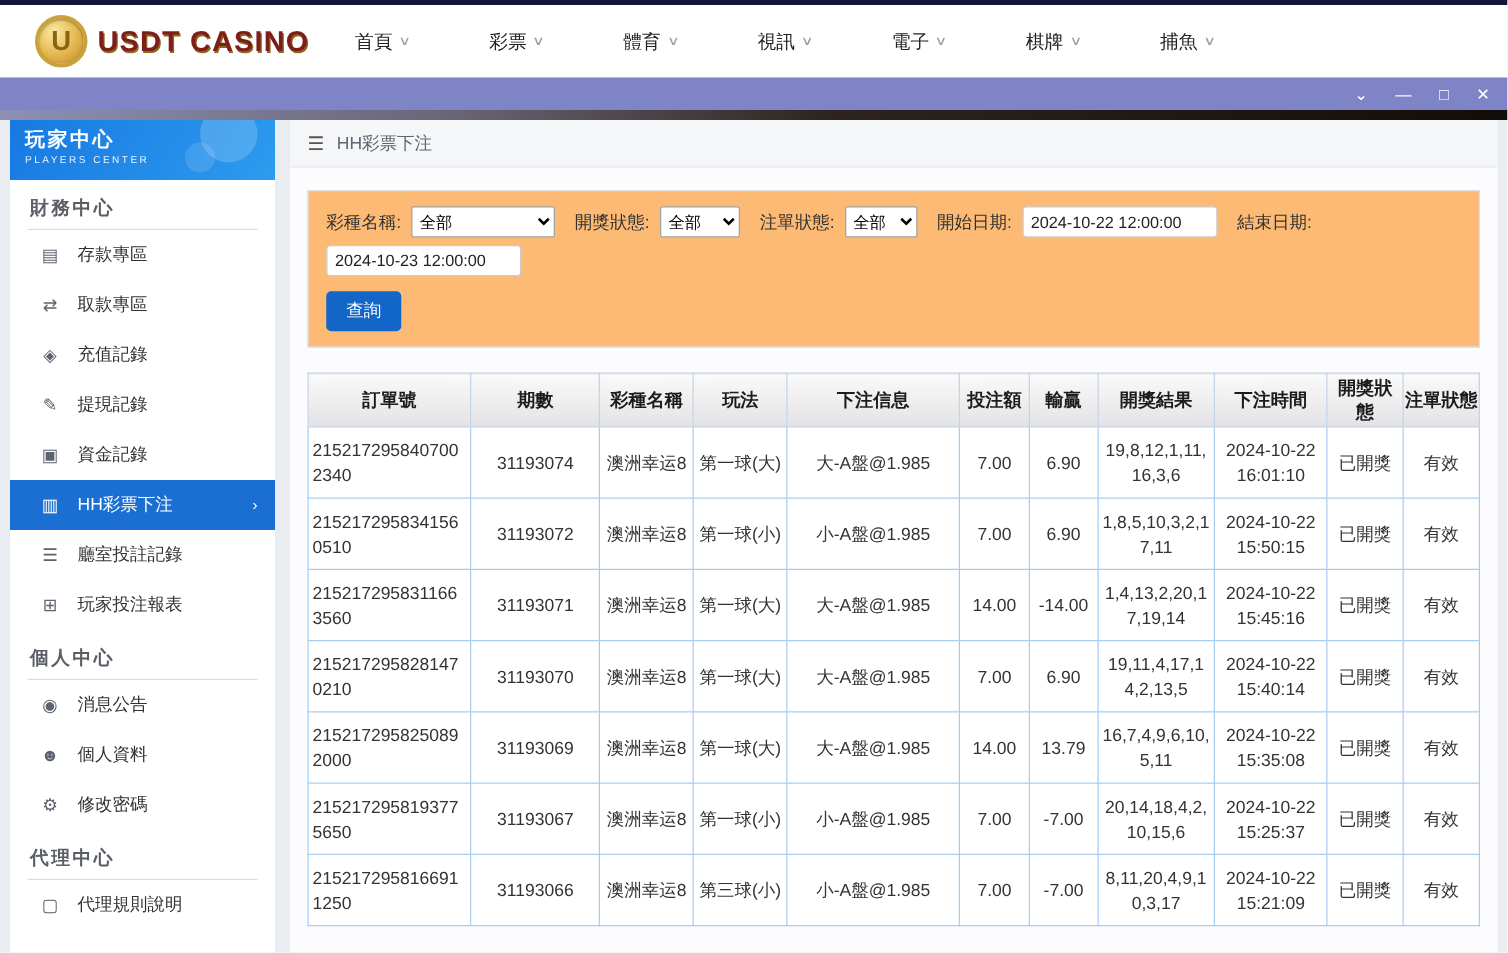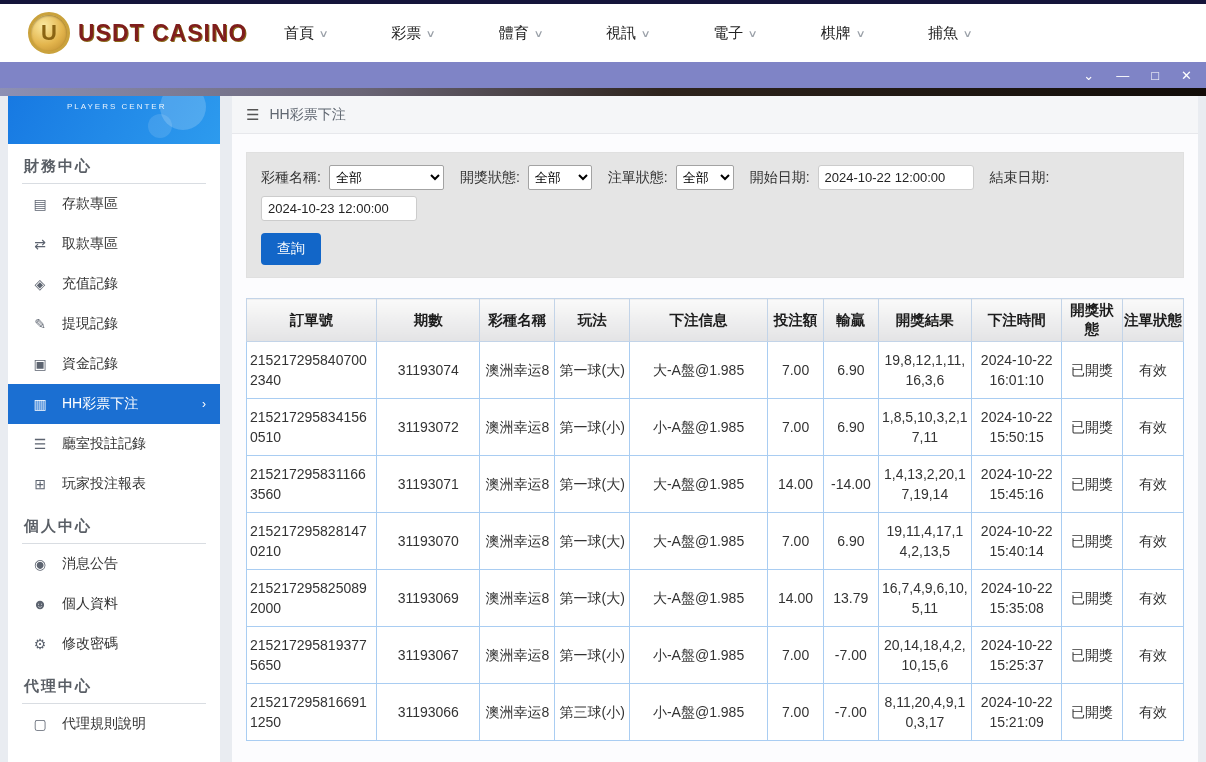--- a/index.html
+++ b/index.html
@@ -34,21 +34,21 @@
     background:linear-gradient(90deg,#8d90b4 0%,#6a6576 30%,#2e241d 55%,#120d09 100%); }
 
   
   .app-body { display:flex; height:666px; align-items:flex-start; }
 
   
   .sidebar { width:212px; margin-left:8px; background:#fff; height:100%; }
   .sidebar-header { height:48px; position:relative; overflow:hidden;
     background:linear-gradient(120deg,#1779e2,#2d9bee); color:#fff; padding:6px 12px; }
   .sidebar-title { font-size:16px; font-weight:bold; letter-spacing:2px; }
-  .sidebar-subtitle { font-size:8px; letter-spacing:2px; opacity:.9;margin-left:47px; }
+  .sidebar-subtitle { font-size:8px; letter-spacing:2px; opacity:.9; }
   .deco-circle { position:absolute; border-radius:50%; background:rgba(255,255,255,.18); }
   .deco-c1 { width:46px; height:46px; right:14px; top:-12px; }
   .deco-c2 { width:24px; height:24px; right:48px; top:18px; background:rgba(255,255,255,.12); }
   .section-header { margin:0 14px; padding:13px 2px 7px 2px; font-size:15px; color:#5a5f66;
     border-bottom:1px solid #d9dde2; letter-spacing:2px;font-weight:bold; }
   .side-item { height:40px; display:flex; align-items:center; gap:14px;
     padding:0 14px 0 24px; font-size:14px; color:#333; cursor:pointer; }
   .side-item .s-icon { width:16px; text-align:center; color:#5d6470; font-size:14px; }
   .side-item.active { background:#1b6fd2; color:#fff; }
   .side-item.active .s-icon { color:#fff; }
@@ -56,21 +56,21 @@
   .side-item.active .chev-right { display:block; }
 
   
   .main { flex:1; margin:0 8px 0 12px; background:#fcfcfe; height:100%;
     display:flex; flex-direction:column; }
   .breadcrumb-bar { height:38px; background:#f5f6f8; border-bottom:1px solid #e7e8ec;
     display:flex; align-items:center; gap:10px; padding:0 14px; color:#5f6670; font-size:14px; }
   .hamburger { font-size:15px; color:#555; cursor:pointer; }
 
   
-  .filter-panel { margin:18px 14px 20px 14px; background:#e5e5e5; border:1px solid #e0e0e0;
+  .filter-panel { margin:18px 14px 20px 14px; background:#fdba74; border:1px solid #e0e0e0;
     padding:12px 14px; font-size:14px; color:#333; }
   .filter-row { display:flex; align-items:center; flex-wrap:wrap; gap:6px 8px; }
   .filter-label { margin-left:8px; }
   .filter-row .first { margin-left:0; }
   select { font-family:Liberation Serif, serif; font-size:13px; padding:3px 2px;
     border:1px solid #a3a3a3; background:#fff; border-radius:2px; }
   .sel-lottery { width:115px; }
   .sel-small { width:64px; }
   .sel-smaller { width:58px; }
   .date-input { width:156px; font-size:13px; padding:4px 6px; border:1px solid #ccc;
@@ -142,20 +142,21 @@
 </div>
 
 <div class="backdrop-band"></div>
 
 <div class="app-body">
 
   <div class="sidebar">
     <div class="sidebar-header">
       <div class="deco-circle deco-c1"></div>
       <div class="deco-circle deco-c2"></div>
+      <div class="sidebar-title">玩家中心</div>
       <div class="sidebar-subtitle">PLAYERS CENTER</div>
     </div>
 
     <div class="section-header">財務中心</div>
 
     <div class="side-item">
       <span class="s-icon">▤</span>
       <span>存款專區</span>
     </div>
     <div class="side-item">

